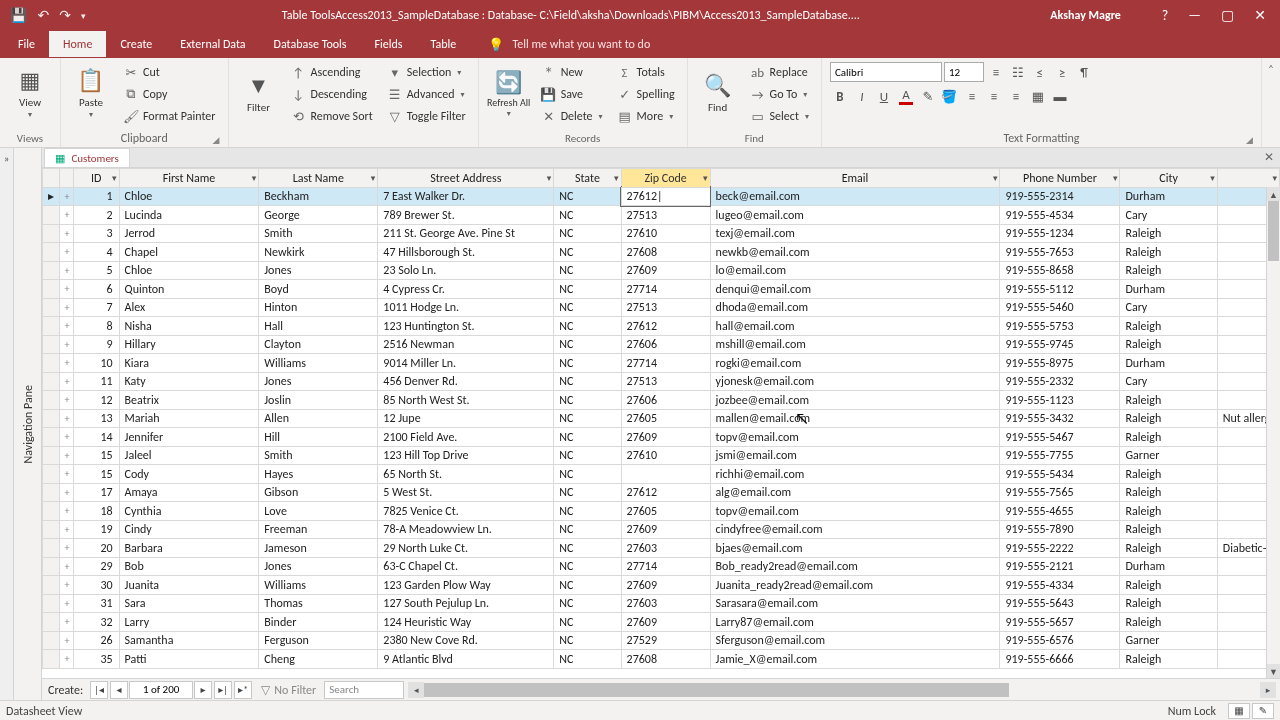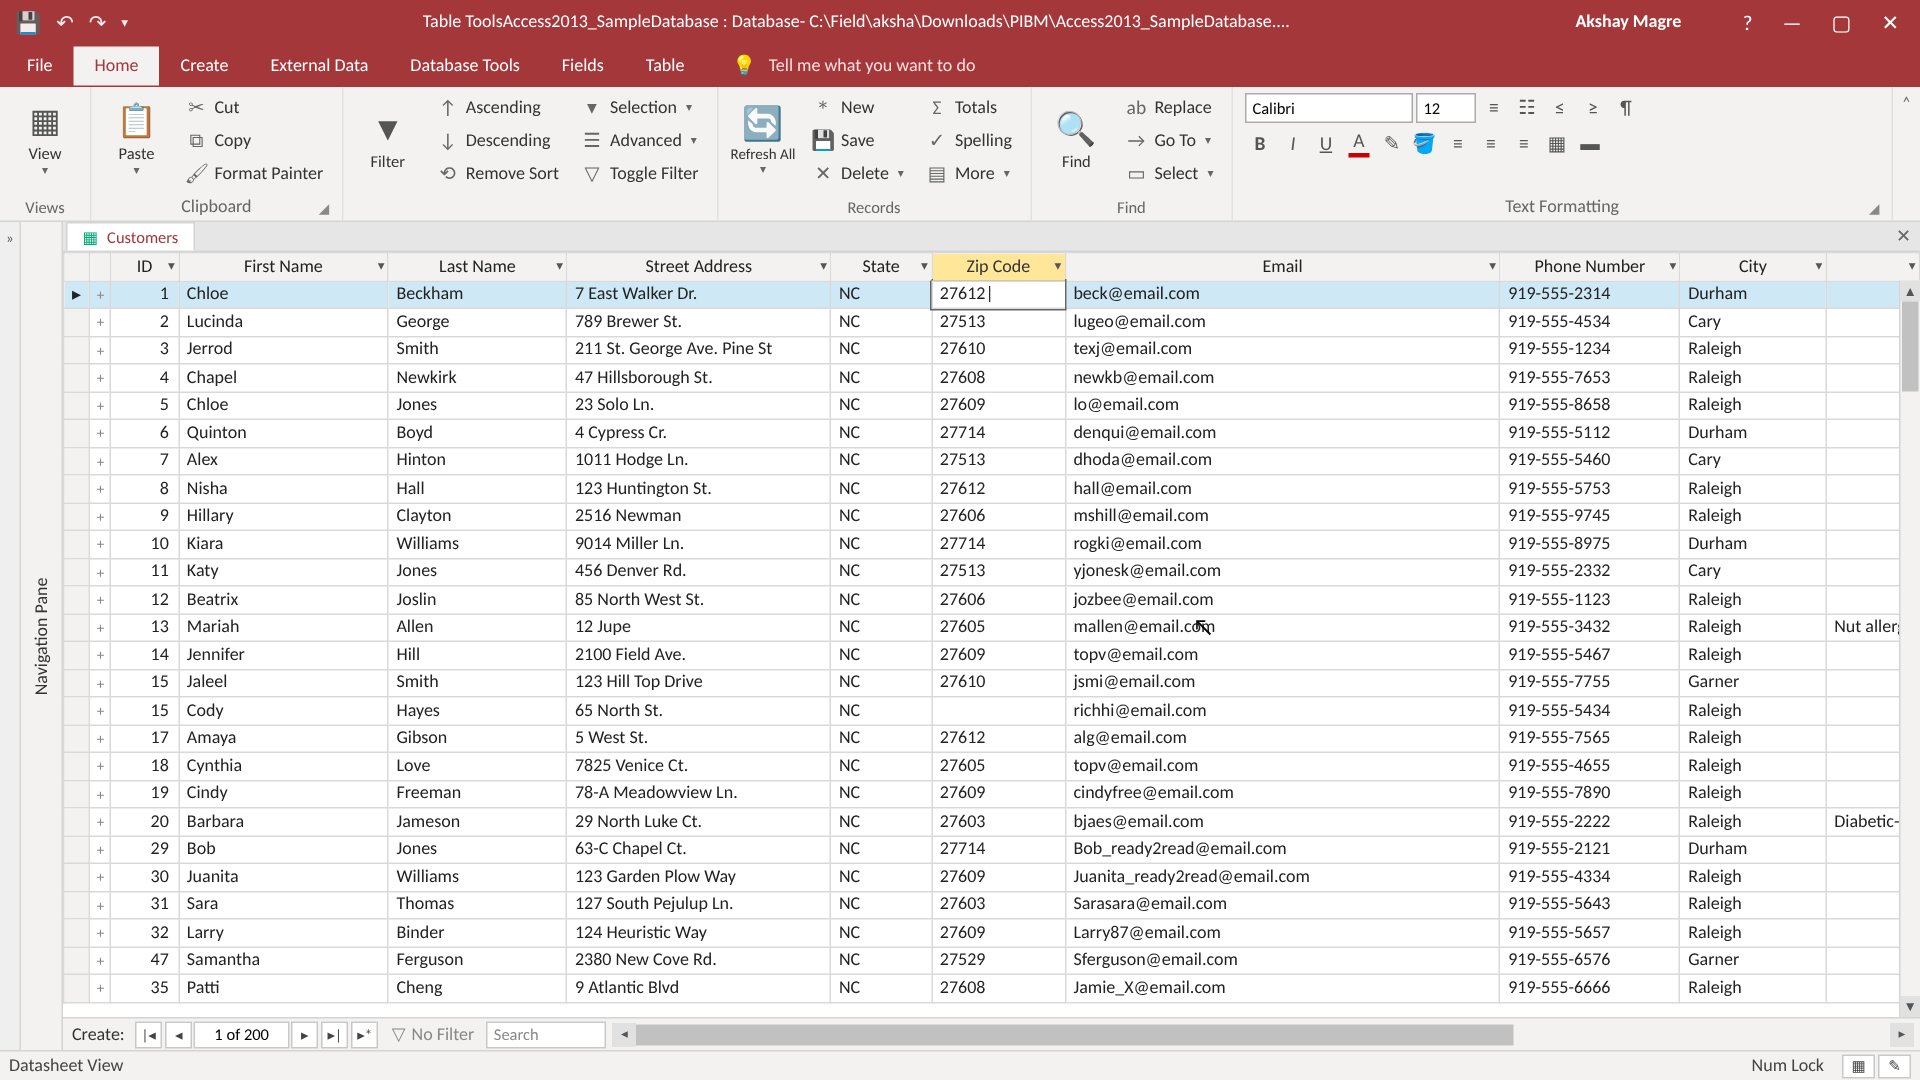--- a/index.html
+++ b/index.html
@@ -688,21 +688,21 @@
               <td>NC</td>
               <td>27609</td>
               <td>Larry87@email.com</td>
               <td>919-555-5657</td>
               <td>Raleigh</td>
               <td></td>
             </tr>
             <tr>
               <td class="rowsel"></td>
               <td class="expcol">+</td>
-              <td class="idcol">47</td>
+              <td class="idcol">26</td>
               <td>Samantha</td>
               <td>Ferguson</td>
               <td>2380 New Cove Rd.</td>
               <td>NC</td>
               <td>27529</td>
               <td>Sferguson@email.com</td>
               <td>919-555-6576</td>
               <td>Garner</td>
               <td></td>
             </tr>

